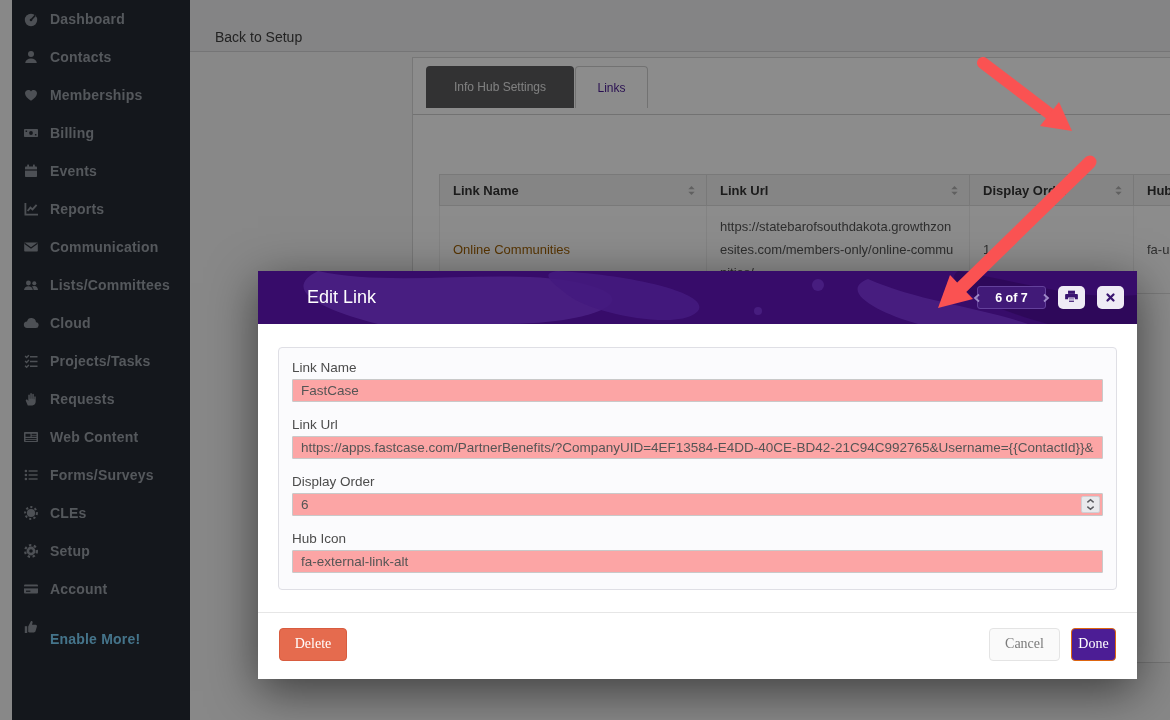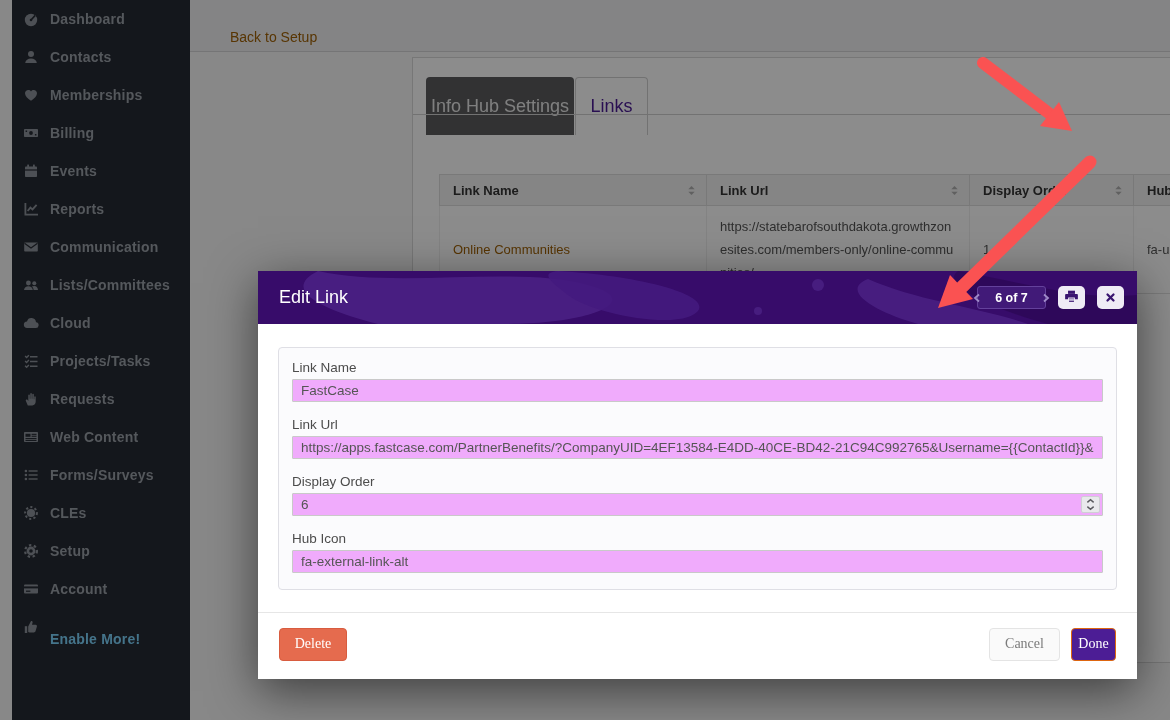--- a/index.html
+++ b/index.html
@@ -10,53 +10,53 @@
   .sidebar { position:absolute; left:12px; top:0; width:190px; height:720px; background:#262a33; z-index:1; }
   .nav-item { display:flex; align-items:center; height:38px; padding-left:7px; cursor:pointer; }
   .nav-icon { width:24px; height:16px; display:flex; align-items:center; justify-content:center; color:#8d939b; flex:0 0 24px; margin-right:7px; }
   .nav-icon svg { display:block; }
   .nav-label { color:#9aa0a8; font-size:14px; font-weight:700; letter-spacing:.2px; white-space:nowrap; }
   .nav-item.accent .nav-label { color:#7dd3fc;margin-top:23px; }
 
   
   .main { position:absolute; left:190px; top:0; right:0; bottom:0; background:#f7f7f8; z-index:1; }
   .topstrip { position:absolute; left:0; top:0; right:0; height:52px; background:#f0f0f2; border-bottom:1px solid #d6d6d8; }
-  .back-link { position:absolute; left:40px; top:29px; font-size:14px; color:#a16207; text-decoration:none; cursor:pointer; }
+  .back-link { position:absolute; left:25px; top:29px; font-size:14px; color:#404040; text-decoration:none; cursor:pointer; }
 
   .card { position:absolute; left:222px; top:57px; right:0; height:606px; background:#ffffff; border:1px solid #d9d9d9; border-right:none; z-index:1; }
-  .tab { position:absolute; top:19px; height:58px; display:flex; align-items:center; justify-content:center; font-size:18px; cursor:pointer; }
+  .tab { position:absolute; top:8px; height:42px; display:flex; align-items:center; justify-content:center; font-size:12px; cursor:pointer; }
   .tab-active { left:13px; width:148px; background:#5b5c5e; color:#e8e8e8; border-radius:4px 4px 0 0; }
   .tab-plain { left:162px; width:73px; background:#ffffff; color:#4c1d95; border:1px solid #cfcfcf; border-bottom:none; border-radius:4px 4px 0 0; }
   .tabline { position:absolute; left:0; right:0; top:56px; border-top:1px solid #cfcfcf; }
 
   .ltable { position:absolute; left:26px; top:116px; width:904px; border-collapse:collapse; table-layout:fixed; font-size:13px; }
   .ltable th { background:#f3f3f3; border:1px solid #dcdcdc; font-weight:700; color:#333333; text-align:left; height:31px; padding:0 10px 0 13px; position:relative; cursor:pointer; }
   .ltable td { border-bottom:1px solid #e0e0e0; border-left:1px solid #eeeeee; border-right:1px solid #eeeeee; color:#555555; vertical-align:middle; padding:9px 12px 9px 13px; line-height:23px; word-break:break-all; }
   .sort-ic { position:absolute; right:8px; top:9px; opacity:.75; }
   .row-link { color:#a16207; cursor:pointer; }
 
   
   .overlay { position:absolute; inset:0; background:rgba(0,0,0,0.45); z-index:10; }
 
   
   .modal { position:absolute; left:258px; top:271px; width:879px; height:408px; z-index:20; box-shadow:0 12px 45px rgba(0,0,0,.55); background:#ffffff; }
-  .modal-header { position:relative; height:53px; background:#370c6a; overflow:hidden; display:flex; align-items:center; }
+  .modal-header { position:relative; height:53px; background:#370c6a; overflow:hidden; display:flex; align-items:center;padding-left:28px; }
   .mh-pattern { position:absolute; inset:0; }
   .modal-title { position:relative; margin-left:21px; color:#ffffff; font-size:18px; z-index:2; }
   .mh-right { position:relative; z-index:2; margin-left:auto; margin-right:13px; display:flex; align-items:center; gap:12px; }
   .pager { width:69px; height:23px; background:#411a78; border:1px solid #64419c; border-radius:3px; display:flex; align-items:center; justify-content:center; gap:14px; }
   .pg-chev { display:flex; align-items:center; cursor:pointer; }
   .pg-text { color:#ffffff; font-size:12.5px; font-weight:700; white-space:nowrap; }
   .hbtn { width:27px; height:23px; background:#efecf5; border:none; border-radius:5px; display:flex; align-items:center; justify-content:center; cursor:pointer; }
 
   .modal-body { position:relative; height:288px; background:#ffffff; }
   .fieldset { position:absolute; left:20px; top:23px; right:20px; height:243px; background:#fbfbfd; border:1px solid #dfdfe5; border-radius:4px; padding:12px 13px; }
   .f-label { display:block; font-size:13.5px; color:#4c4c4c; margin-bottom:4px; }
   .f-wrap { position:relative; margin-bottom:15px; }
-  .f-input { width:100%; height:23px; background:#f0abfc; border:1px solid #c9c9c9; border-radius:1px; font-size:13.5px; font-family:"Liberation Sans", sans-serif; color:#555555; padding:0 8px; }
+  .f-input { width:100%; height:23px; background:#fca5a5; border:1px solid #c9c9c9; border-radius:1px; font-size:13.5px; font-family:"Liberation Sans", sans-serif; color:#555555; padding:0 8px; }
   .spinner { position:absolute; right:3px; top:3px; width:19px; height:17px; background:#e9e9ec; border:1px solid #cfcfd4; border-radius:2px; display:flex; flex-direction:column; align-items:center; justify-content:center; gap:1px; cursor:pointer; }
 
   .modal-footer { position:relative; height:67px; border-top:1px solid #e6e6e6; display:flex; align-items:center; padding:0 21px 4px 21px; }
   .btn { height:33px; border-radius:4px; font-size:14px; font-family:Liberation Serif, serif; cursor:pointer; }
   .btn-delete { width:68px; background:#e56b4e; border:1px solid #d85c3f; color:#ffffff; }
   .btn-cancel { width:71px; background:#fafafa; border:1px solid #e4e4e4; color:#7b7b7b; margin-left:auto; }
   .btn-done { width:45px; background:#4c1d95; border:1px solid #de660f; color:#ffffff; margin-left:11px; }
 
   
   .arrows { position:absolute; inset:0; z-index:30; pointer-events:none; }

